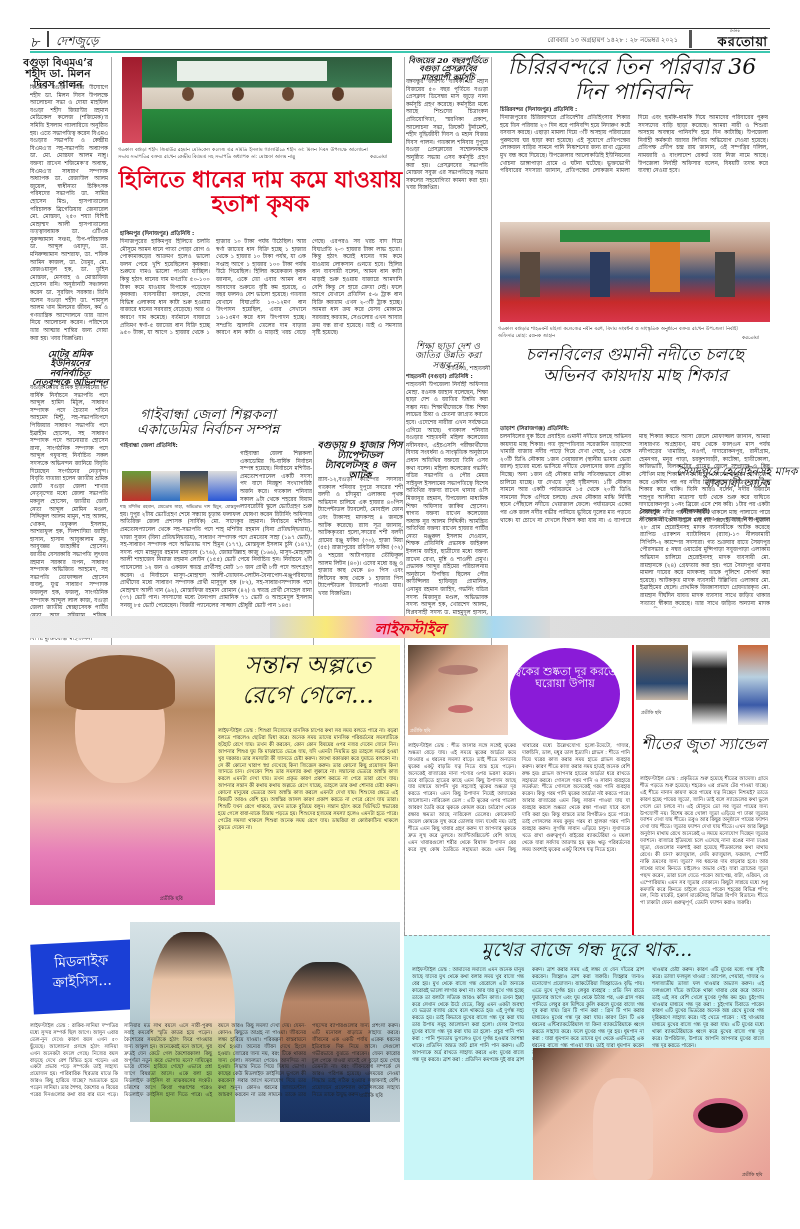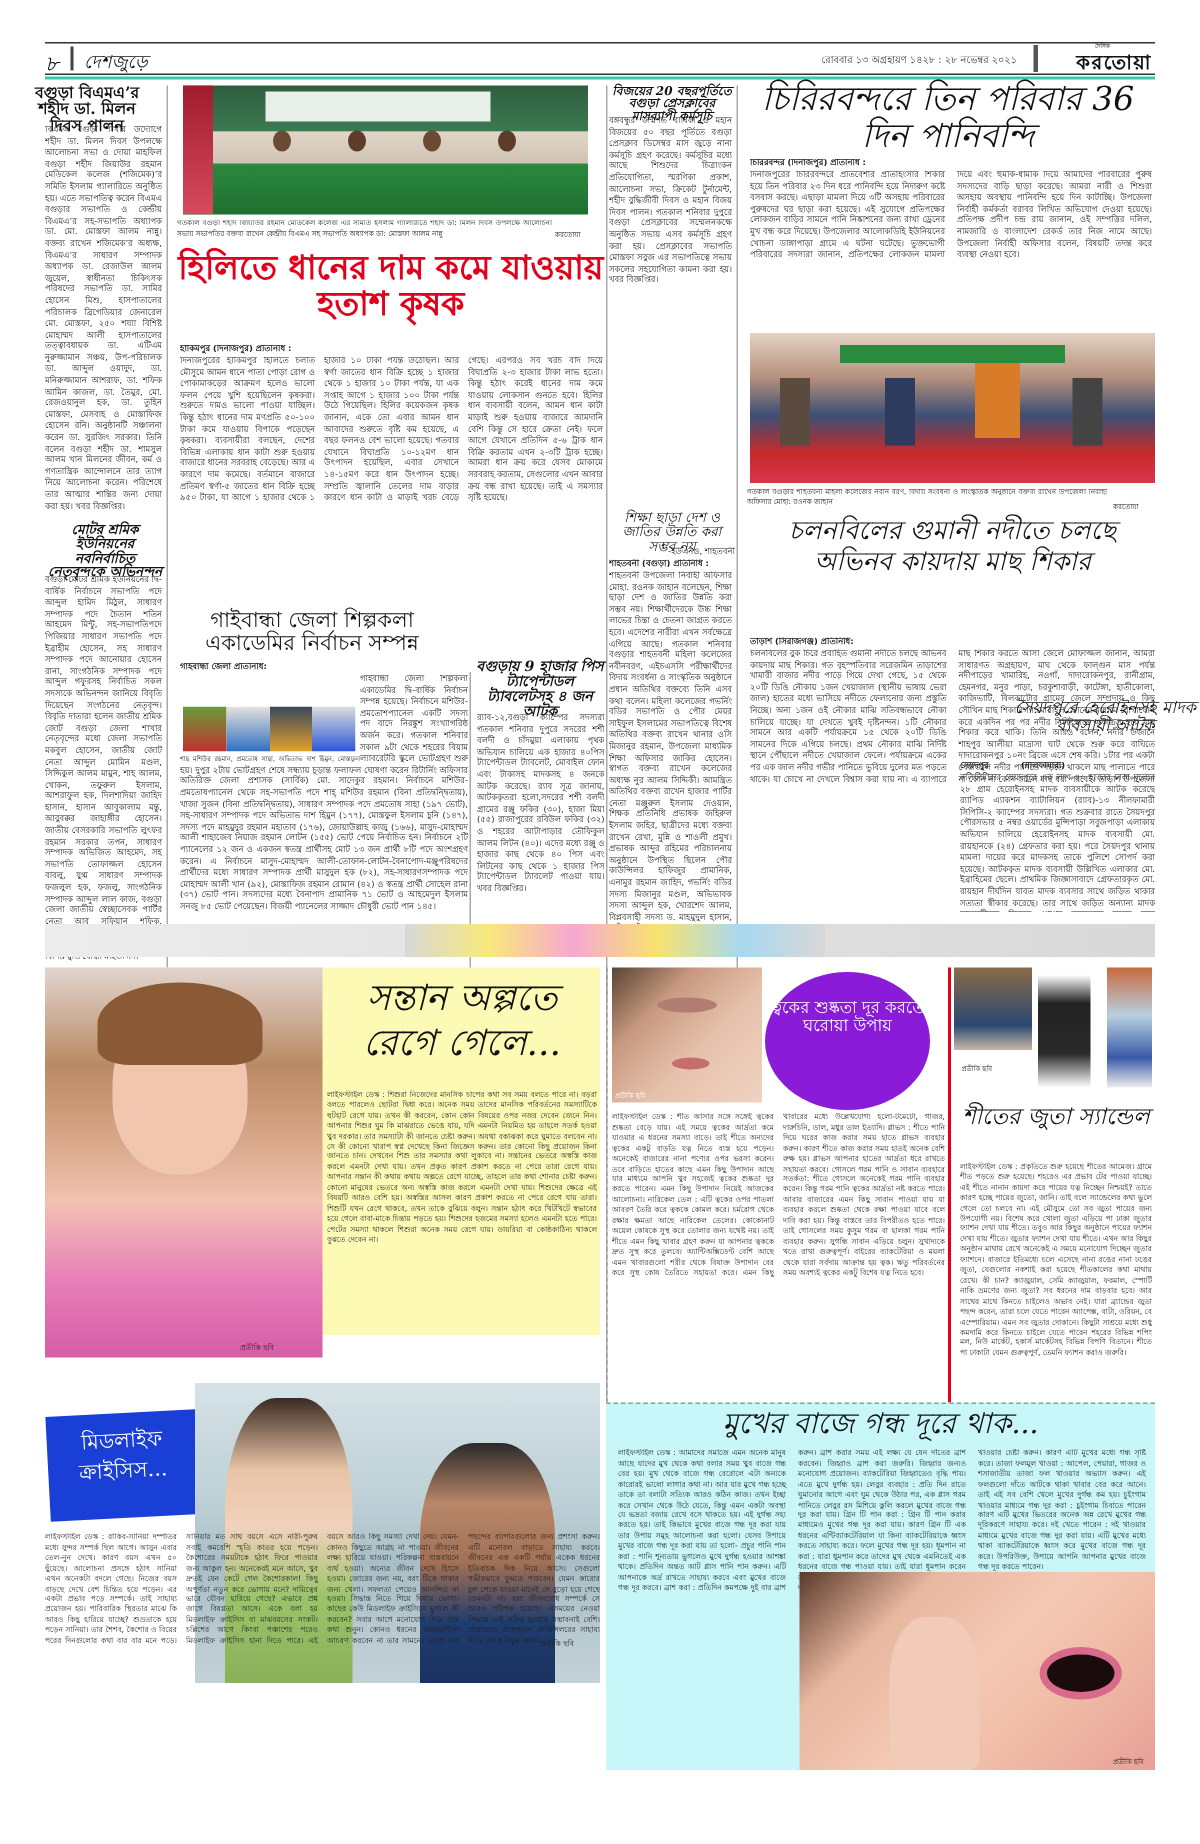--- a/index.html
+++ b/index.html
@@ -49,21 +49,21 @@
   <div class="abs" style="left:160px;top:30px;width:12px;height:14px;border-radius:50%;background:#6b4a34"></div>
   <div class="abs" style="left:210px;top:30px;width:12px;height:14px;border-radius:50%;background:#5d3d2a"></div>
 </div>
 <div class="abs txt" style="left:118px;top:147px;width:250px;height:14px;font-size:4.8px;line-height:6.5px">গতকাল বগুড়া শহীদ জিয়াউর রহমান মেডিকেল কলেজ এর সমিতি ইসলাম গ্যালারীতে শহীদ ডা: মিলন দিবস উপলক্ষে আলোচনা সভায় সভাপতির বক্তব্য রাখেন কেন্দ্রীয় বিএমএ সহ সভাপতি অধ্যাপক ডা: মোস্তফা আলম নান্নু</div>
 <div class="abs" style="left:370px;top:153px;font-size:4.8px;color:#222">করতোয়া</div>
 
 <div class="abs hl" style="left:118px;top:167px;width:285px;font-size:22px;font-weight:bold;color:#e3001b;line-height:1.1">হিলিতে ধানের দাম কমে যাওয়ায় হতাশ কৃষক</div>
 <div class="abs txt" style="left:120px;top:230px;width:90px;height:8px;font-weight:bold">হাকিমপুর (দিনাজপুর) প্রতিনিধি :</div>
 <div class="abs txt" style="left:120px;top:238px;width:282px;height:160px;column-count:3;column-gap:6px">দিনাজপুরের হাকিমপুর হিলিতে চলতি মৌসুমে আমন ধানে পাতা পোড়া রোগ ও পোকামাকড়ের আক্রমণ হলেও ভালো ফলন পেয়ে খুশি হয়েছিলেন কৃষকরা। শুরুতে দামও ভালো পাওয়া যাচ্ছিল। কিন্তু হঠাৎ ধানের দাম মণপ্রতি ৫০-১০০ টাকা কমে যাওয়ায় বিপাকে পড়েছেন কৃষকরা। ব্যবসায়ীরা বলছেন, দেশের বিভিন্ন এলাকায় ধান কাটা শুরু হওয়ায় বাজারে ধানের সরবরাহ বেড়েছে। আর এ কারণে দাম কমেছে। বর্তমানে বাজারে প্রতিমণ স্বর্ণা-৫ জাতের ধান বিক্রি হচ্ছে ৯৫০ টাকা, যা আগে ১ হাজার থেকে ১ হাজার ১০ টাকা পর্যন্ত উঠেছিল। আর স্বর্ণা জাতের ধান বিক্রি হচ্ছে ১ হাজার থেকে ১ হাজার ১০ টাকা পর্যন্ত, যা এক সপ্তাহ আগে ১ হাজার ১০০ টাকা পর্যন্ত উঠে গিয়েছিল। হিলির কয়েকজন কৃষক জানান, একে তো এবার আমন ধান আবাদের শুরুতে বৃষ্টি কম হয়েছে, এ বছর ফলনও বেশ ভালো হয়েছে। গতবার যেখানে বিঘাপ্রতি ১০-১২মণ ধান উৎপাদন হয়েছিল, এবার সেখানে ১৪-১৫মণ করে ধান উৎপাদন হচ্ছে। সম্প্রতি জ্বালানি তেলের দাম বাড়ার কারণে ধান কাটা ও মাড়াই খরচ বেড়ে গেছে। এরপরও সব খরচ বাদ দিয়ে বিঘাপ্রতি ২-৩ হাজার টাকা লাভ হতো। কিন্তু হঠাৎ করেই ধানের দাম কমে যাওয়ায় লোকসান গুনতে হবে। হিলির ধান ব্যবসায়ী বলেন, আমন ধান কাটা মাড়াই শুরু হওয়ায় বাজারে আমদানি বেশি কিন্তু সে হারে ক্রেতা নেই। ফলে আগে যেখানে প্রতিদিন ৫-৬ ট্রাক ধান বিক্রি করতাম এখন ২-৩টি ট্রাক হচ্ছে। আমরা ধান ক্রয় করে যেসব মোকামে সরবরাহ করতাম, সেগুলোর এখন আবার ক্রয় বন্ধ রাখা হয়েছে। তাই এ সমস্যার সৃষ্টি হয়েছে।</div>
 
-<div class="abs hl" style="left:118px;top:407px;width:180px;font-size:14px;">গাইবান্ধা জেলা শিল্পকলা একাডেমির নির্বাচন সম্পন্ন</div>
+<div class="abs hl" style="left:118px;top:407px;width:180px;font-size:14px;font-style:italic">গাইবান্ধা জেলা শিল্পকলা একাডেমির নির্বাচন সম্পন্ন</div>
 <div class="abs txt" style="left:120px;top:442px;width:80px;height:8px;font-weight:bold">গাইবান্ধা জেলা প্রতিনিধি:</div>
 <div class="abs photo" style="left:122px;top:471px;width:115px;height:30px;display:flex">
   <div style="flex:1;background:linear-gradient(#6a9c3a,#c0322d)"></div>
   <div style="flex:1;background:linear-gradient(#e6e2dc,#2f6fc2)"></div>
   <div style="flex:1;background:linear-gradient(#39485c,#e3a12e)"></div>
   <div style="flex:1;background:linear-gradient(#ddd,#2a57d6)"></div>
 </div>
 <div class="abs txt" style="left:120px;top:503px;width:120px;height:7px;font-size:4.3px">শাহ মশিউর রহমান, প্রমতোষ সাহা, অভিতাভ দাশ হিমুন, মোস্তফুল ইসলাম চুনি</div>
 <div class="abs txt" style="left:120px;top:450px;width:192px;height:212px;text-indent:0">
   <div style="float:left;width:120px;height:60px"></div>
@@ -103,20 +103,21 @@
 <div class="abs hl" style="left:500px;top:344px;width:270px;font-size:17px;font-style:italic;line-height:1.25">চলনবিলের গুমানী নদীতে চলছে অভিনব কায়দায় মাছ শিকার</div>
 <div class="abs txt" style="left:500px;top:425px;width:80px;height:8px;font-weight:bold">তাড়াশ (সিরাজগঞ্জ) প্রতিনিধি:</div>
 <div class="abs txt" style="left:500px;top:433px;width:270px;height:92px;column-count:2;column-gap:8px">চলনবিলের বুক চিরে প্রবাহিত গুমানী নদীতে চলছে অভিনব কায়দায় মাছ শিকার। গত বৃহস্পতিবার সরেজমিন তাড়াশের খামারী বাজার নদীর পাড়ে গিয়ে দেখা গেছে, ১৫ থেকে ২০টি ডিঙি নৌকায় ১জন খেয়াজাল (স্থানীয় ভাষায় ভেরা জাল) হাতের মধ্যে ভাসিয়ে নদীতে ফেলানোর জন্য প্রস্তুতি নিচ্ছে। অন্য ১জন ওই নৌকার মাঝি সতিবন্ধভাবে নৌকা চালিয়ে যাচ্ছে। যা দেখতে খুবই দৃষ্টিনন্দন। ১টি নৌকার সামনে আর একটি পর্যায়ক্রমে ১৫ থেকে ২০টি ডিঙি সামনের দিকে এগিয়ে চলছে। প্রথম নৌকার মাঝি নির্দিষ্ট স্থানে পৌঁছালে নদীতে খেয়াজাল ফেলে। পর্যায়ক্রমে একের পর এক জাল নদীর গভীর পানিতে ভুবিয়ে দুলের মত পড়তে থাকে। যা চোখে না দেখলে বিশ্বাস করা যায় না। এ ব্যাপারে মাছ শিকার করতে আসা জেলে মোফাজ্জল জানান, আমরা সাধারণত অগ্রহায়ণ, মাঘ থেকে ফাল্গুন মাস পর্যন্ত নদীপাড়ের খামারিহ, নওগাঁ, দাদারোকনপুর, রানীগ্রাম, হেমনগর, মনুর পাড়া, চরকুশাবাড়ী, কাটেঙ্গা, হাতীকোলা, কাজিভাটি, বিলকাটোর গ্রামের জেলে সম্প্রদায় ও কিছু সৌখিন মাছ শিকারিগণ মোবাইল ফোনের মাধ্যমে যোগাযোগ করে একদিন পর পর নদীর নির্দিষ্টস্থানে একত্রিত হয়ে মাছ শিকার করে থাকি। তিনি আরও বলেন, নদীর উজানে শাহপুর আলীয়া মাদ্রাসা ঘাট থেকে শুরু করে বাঘিতে দাদারোকনপুর ১০নং ব্রিজে এসে শেষ করি। ১টার পর একটা খেয়াজাল নদীর পানিতে পড়তে থাকলে মাছ পালাতে পারে না কোন না কোন জালে মাছ ধরা পরবেই। তাড়াশ উপজেলা মৎস্য কর্মকর্তা মসগুল আজম জানান, গত বছর ওই নদী পুনঃখননের ফলে নদীর গভীরতা যেমন বেড়েছে, তেমনি নদীতে মাছের পরিমাণ বৃদ্ধি পেয়েছে যা ওই এলাকার জেলে সম্প্রদায়ের আয়ের পথ সুগম হয়েছে।</div>
 
 <div class="abs hl" style="left:672px;top:466px;width:130px;font-size:11px;font-style:italic">সৈয়দপুরে হেরোইনসহ মাদক ব্যবসায়ী আটক</div>
 <div class="abs txt" style="left:640px;top:508px;width:70px;height:8px;font-weight:bold">সৈয়দপুর (নীলফামারী) প্রতিনিধি :</div>
 <div class="abs txt" style="left:640px;top:516px;width:130px;height:92px">নীলফামারীর সৈয়দপুরে এক লাখ ৪০ হাজার টাকা মূল্যের ২৮ গ্রাম হেরোইনসহ মাদক ব্যবসায়ীকে আটক করেছে র‌্যাপিড এ্যাকশন ব্যাটালিয়ন (র‌্যাব)-১৩ নীলফামারী সিপিসি-২ ক্যাম্পের সদস্যরা। গত শুক্রবার রাতে সৈয়দপুর পৌরসভার ৫ নম্বর ওয়ার্ডের মুন্সিপাড়া সবুজপাড়া এলাকায় অভিযান চালিয়ে হেরোইনসহ মাদক ব্যবসায়ী মো. রায়হানকে (২৪) গ্রেফতার করা হয়। পরে সৈয়দপুর থানায় মামলা দায়ের করে মাদকসহ তাকে পুলিশে সোপর্দ করা হয়েছে। আটককৃত মাদক ব্যবসায়ী উল্লিখিত এলাকার মো. ইব্রাহিমের ছেলে। প্রাথমিক জিজ্ঞাসাবাদে গ্রেফতারকৃত মো. রায়হান দীর্ঘদিন যাবত মাদক ব্যবসার সাথে জড়িত থাকার সত্যতা স্বীকার করেছে। তার সাথে জড়িত অন্যান্য মাদক ব্যবসায়ীদের বিরুদ্ধে গোপন অনুসন্ধান চলছে বলে র‌্যাব-১৩নীলফামারী সিপিসি-২ক্যাম্পের সহকারী পরিচালক (মিডিয়া) ফ্লাইট লেফটেন্যান্ট মাহমুদ বশির আহমেদ সাক্ষরিত প্রেস বিজ্ঞপ্তিতে জানানো হয়েছে।</div>
 
 <div class="abs" style="left:30px;top:616px;width:740px;height:22px;background:linear-gradient(90deg,#ececec 0%,#d8d8d8 100%);overflow:hidden">
   <div class="abs" style="left:240px;top:0;width:280px;height:22px;background:linear-gradient(90deg,#d8d8d8,#f8e97a 20%,#f6a8d1 40%,#f7e36e 60%,#a8d8f0 80%,#d8d8d8)"></div>
+  <div class="abs" style="left:260px;top:1px;width:240px;text-align:center;font-size:15px;font-weight:bold;color:#e3001b;font-style:italic;font-family:'DejaVu Serif',serif">লাইফস্টাইল</div>
 </div>
 
 <div class="abs" style="left:30px;top:645px;width:370px;height:245px;background:#fdfab6"></div>
 <div class="abs photo" style="left:30px;top:645px;width:185px;height:260px;background:linear-gradient(180deg,#e2d5cf 0%,#b98a63 25%,#d9a88a 45%,#f2c2b2 60%,#e77fb8 80%,#d65ca6 100%)">
   <div class="abs" style="left:45px;top:28px;width:90px;height:110px;border-radius:45%;background:#f0c6ae"></div>
   <div class="abs" style="left:35px;top:10px;width:110px;height:55px;border-radius:50% 50% 20% 20%;background:#8a5a36"></div>
 </div>
 <div class="abs hl" style="left:218px;top:650px;width:180px;font-size:24px;font-style:italic;line-height:1.25">সন্তান অল্পতে রেগে গেলে...</div>
 <div class="abs txt" style="left:218px;top:727px;width:180px;height:160px;font-size:5px;line-height:6.9px">লাইফস্টাইল ডেস্ক : শিশুরা নিজেদের মানসিক চাপের কথা সব সময় বলতে পারে না। বড়রা বলতে পারলেও ছোটরা দ্বিধা করে। অনেক সময় তাদের মানসিক পরিবর্তনের সমস্যাটিকে হুটহাট রেগে যায়। তখন কী করবেন, কোন কোন বিষয়ের ওপর নজর দেবেন জেনে নিন। আপনার শিশুর ঘুম কি মাঝরাতে ভেঙে যায়, যদি এমনটা নিয়মিত হয় তাহলে সতর্ক হওয়া খুব দরকার। তার সমস্যাটা কী জানতে চেষ্টা করুন। অযথা বকাঝকা করে ঘুমাতে বলবেন না। সে কী কোনো খারাপ স্বপ্ন দেখেছে কিনা জিজ্ঞেস করুন। তার কোনো কিছু প্রয়োজন কিনা জানতে চান। দেখবেন শিশু তার সমস্যার কথা লুকাবে না। সন্তানের ভেতরে অস্বস্তি কাজ করলে এমনটা দেখা যায়। তখন প্রকৃত কারণ প্রকাশ করতে না পেরে তারা রেগে যায়। আপনার সন্তান কী কথায় কথায় অল্পতে রেগে যাচ্ছে, তাহলে তার কথা শোনার চেষ্টা করুন। কোনো মানুষের ভেতরে অন্য অস্বস্তি কাজ করলে এমনটা দেখা যায়। শিশুদের ক্ষেত্রে এই বিষয়টি আরও বেশি হয়। অস্বস্তির আসল কারণ প্রকাশ করতে না পেরে রেগে যায় তারা। শিশুটি যখন রেগে থাকবে, তখন তাকে বুঝিয়ে বলুন। সন্তান হঠাৎ করে খিটখিটে স্বভাবের হয়ে গেলে বাবা-মাকে চিন্তায় পড়তে হয়। শিশুদের হজমের সমস্যা হলেও এমনটা হতে পারে। পেটের সমস্যা থাকলে শিশুরা অনেক সময় রেগে যায়। ডায়রিয়া বা কোষ্ঠকাঠিন্য থাকলে বুঝতে দেবেন না।</div>
 <div class="abs" style="left:160px;top:895px;font-size:5px;color:#222">প্রতীকি ছবি</div>

